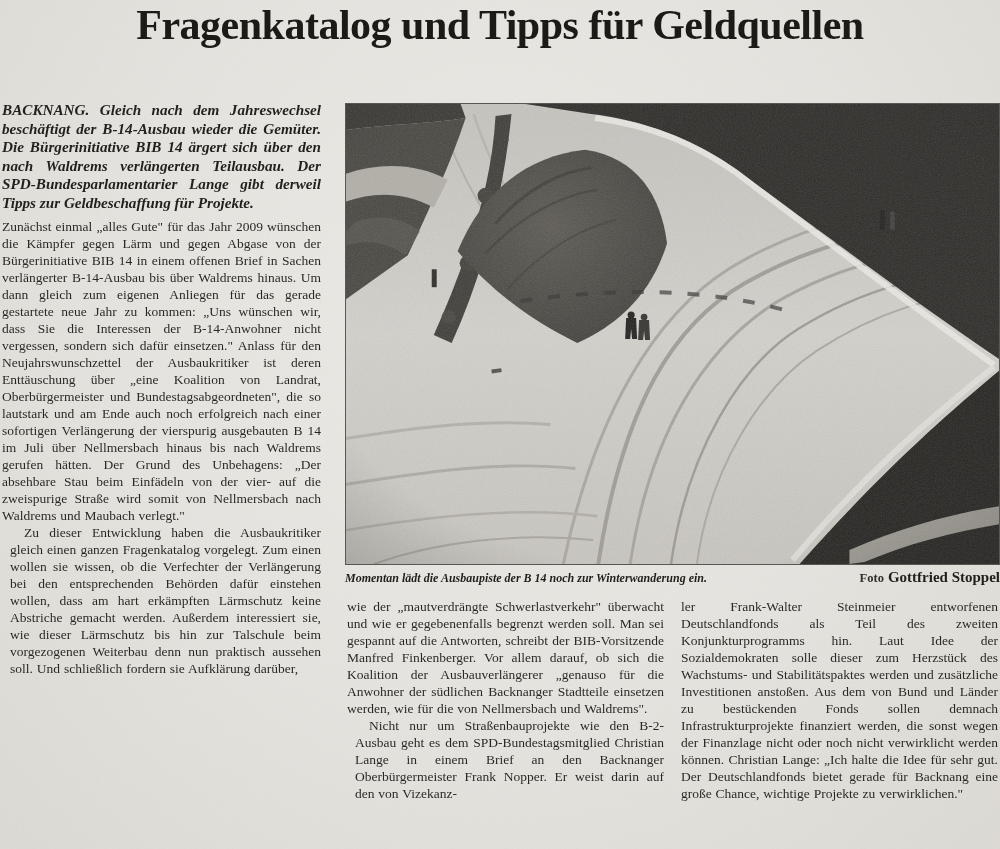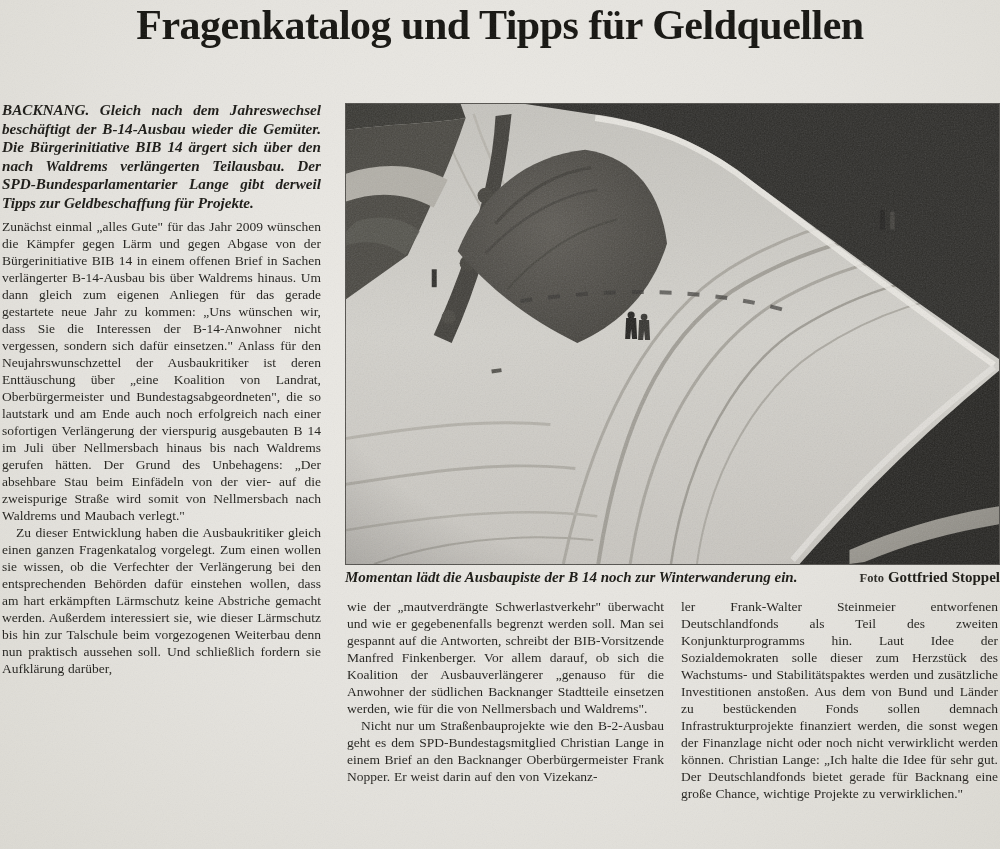--- a/index.html
+++ b/index.html
@@ -48,34 +48,34 @@
     font-size: 15px; font-weight: bold; font-style: italic;
     color: #1a1915;
   }
   .body-p {
     margin: 0;
     font-size: 13.5px; line-height: 17px;
     text-align: justify; word-spacing: 0.5px;
     color: #201f1b;
   }
   .col1 .body-p.first { margin-top: 6px; }
-  .body-p.indent { text-indent: 14px; }
+  .body-p.indent { text-indent: 14px; margin-left: 8px; }
   .photo {
     position: absolute; left: 345px; top: 103px;
     width: 655px; height: 462px; margin: 0;
     border: 1px solid #55534f; box-sizing: border-box;
     background: #ccc9c3;
   }
   .photo svg { display: block; width: 100%; height: 100%; }
   .caption-row {
     position: absolute; left: 345px; top: 568px; width: 655px;
     display: flex; justify-content: space-between; align-items: baseline;
   }
   .caption {
-    font-size: 15px; font-weight: bold; font-style: italic; color: #191813;
+    font-size: 12px; font-weight: bold; font-style: italic; color: #191813;
   }
   .credit { white-space: nowrap; }
   .credit-label { font-size: 12.5px; font-weight: bold; color: #2a2924; margin-right: 4px; }
   .credit-name  { font-size: 15px;   font-weight: bold; color: #191813; }
 </style>
 </head>
 <body>
 
 <div class="page">
 

